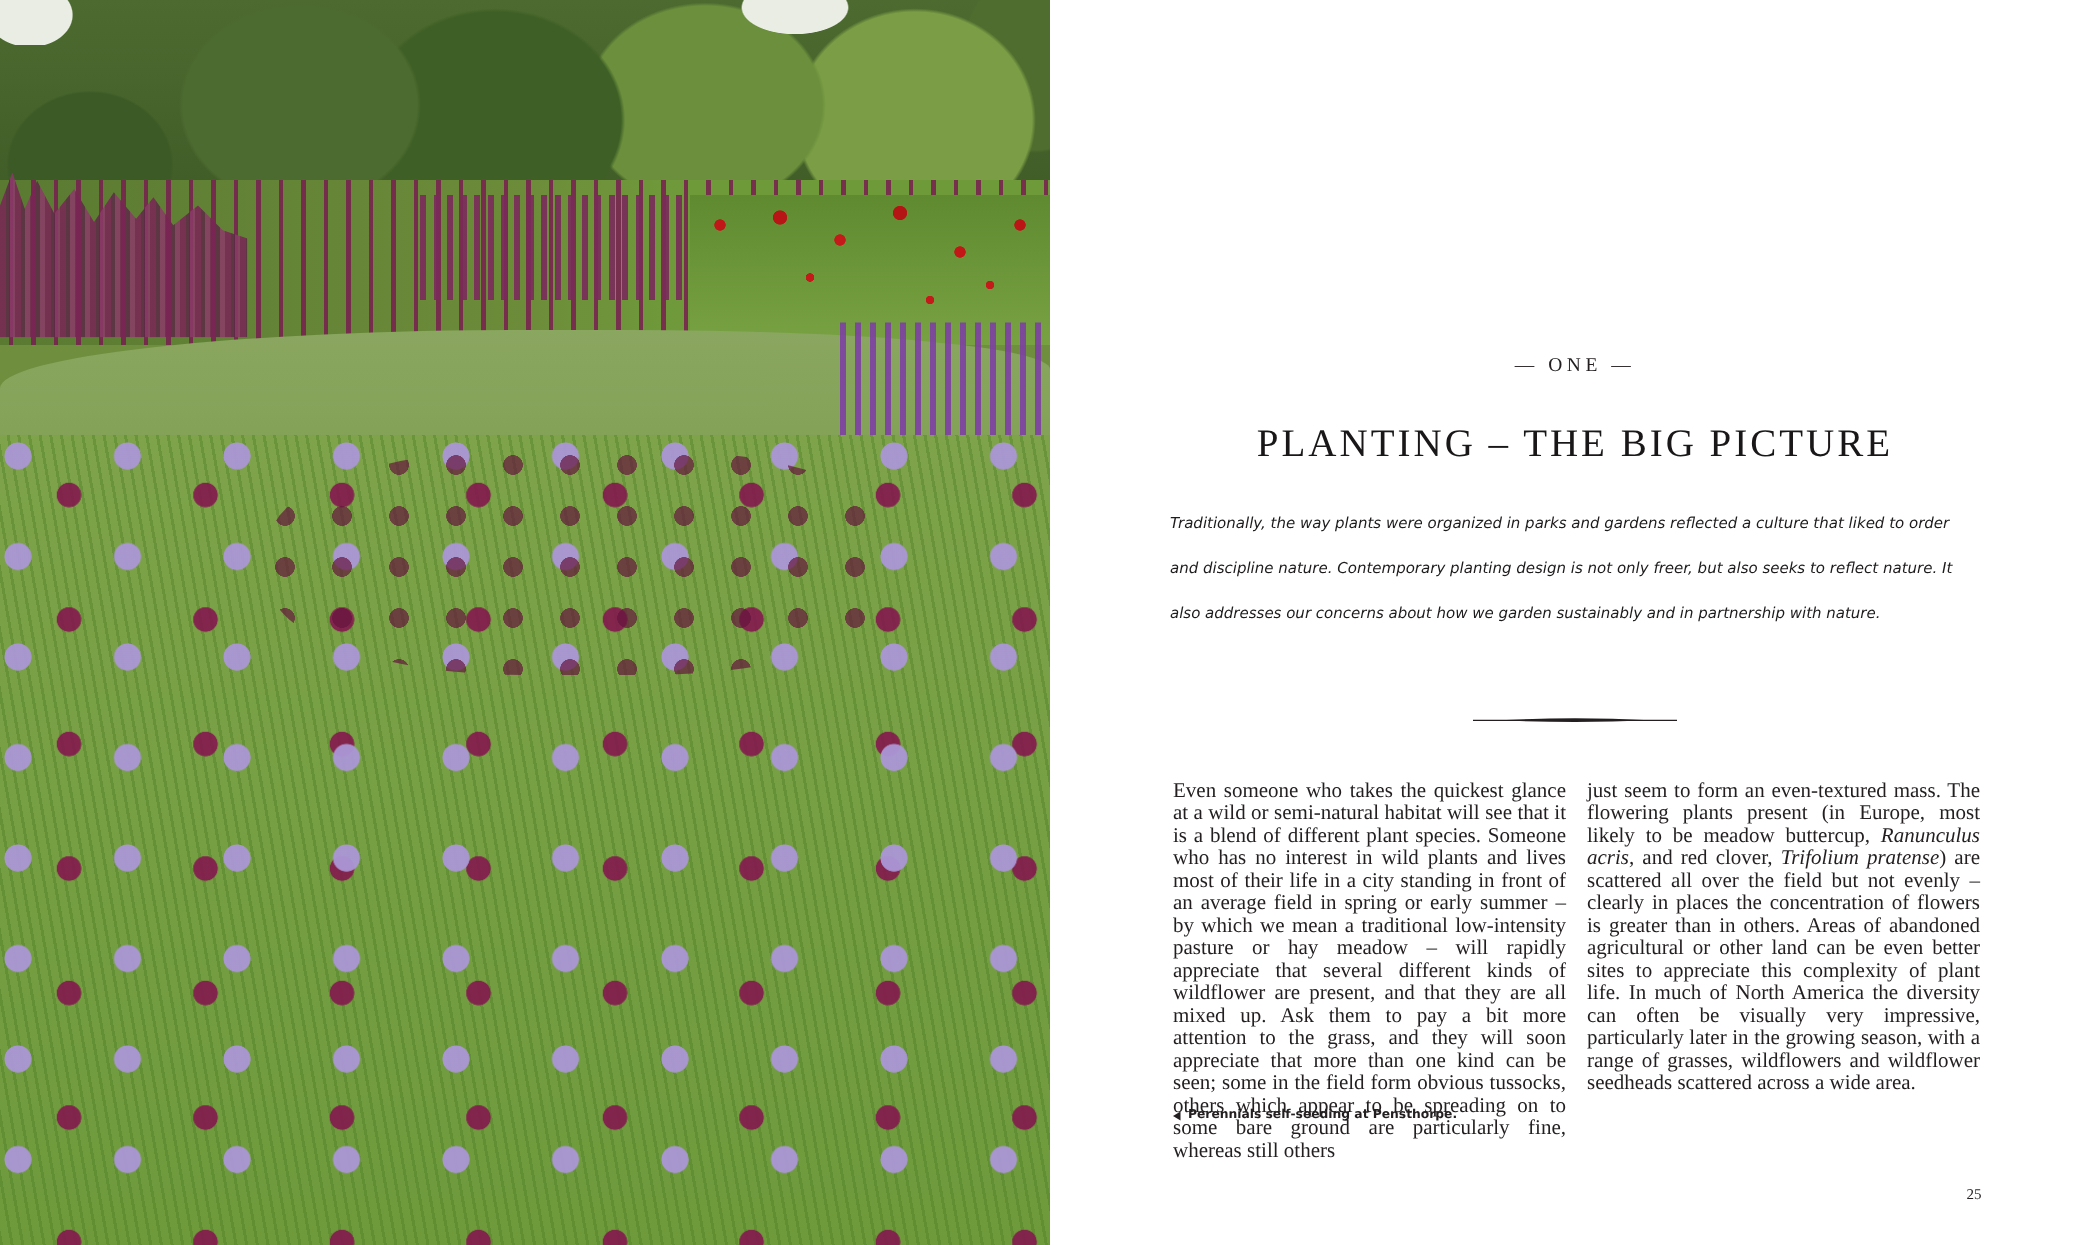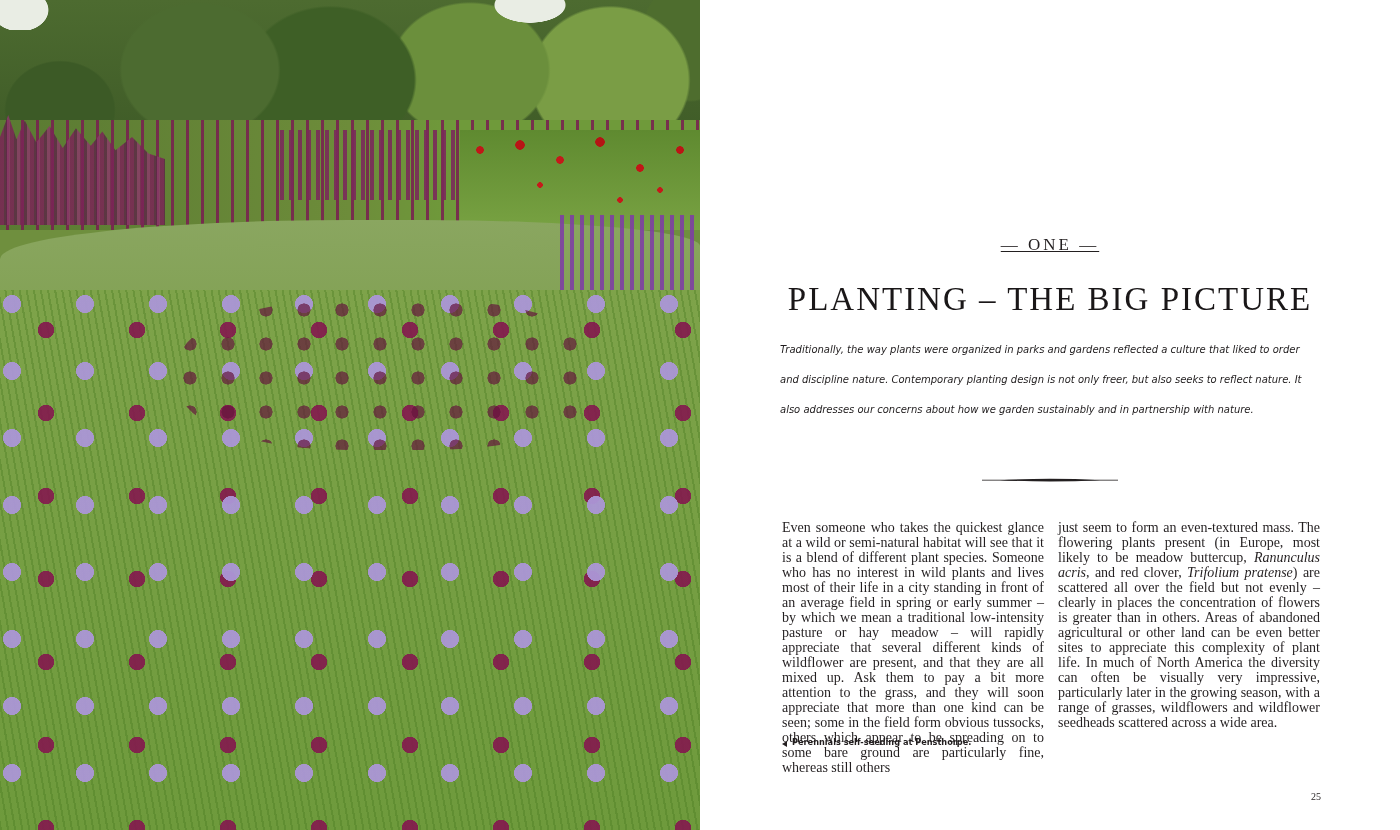--- a/index.html
+++ b/index.html
@@ -91,25 +91,25 @@
     background:
       radial-gradient(circle 8px at 10px 10px, rgba(100,20,60,0.85) 80%, transparent 84%);
     background-size: 38px 34px;
     border-radius: 40%;
     opacity: 0.8;
   }
 
   
   .chapter-label {
     position: absolute; top: 235px; left: 0; right: 0; text-align: center;
-    font-size: 17px; letter-spacing: 3px; color: #231f20; text-decoration: underline;
+    font-size: 13px; letter-spacing: 3px; color: #231f20;
   }
   .chapter-title {
     position: absolute; top: 281px; left: 0; width: 700px; text-align: center;
-    font-size: 33px; letter-spacing: 2px; font-weight: normal; margin: 0;
+    font-size: 26px; letter-spacing: 2px; font-weight: normal; margin: 0;
     color: #1a1718;
   }
   .intro {
     position: absolute; top: 335px; left: 80px; width: 540px;
     text-align: left; font-family: "DejaVu Sans", sans-serif; font-style: italic;
     font-size: 10px; line-height: 30px; color: #1e1b1c; margin: 0;
   }
   .ornament-rule {
     position: absolute; top: 478px; left: 282px; width: 136px; height: 4px;
   }

